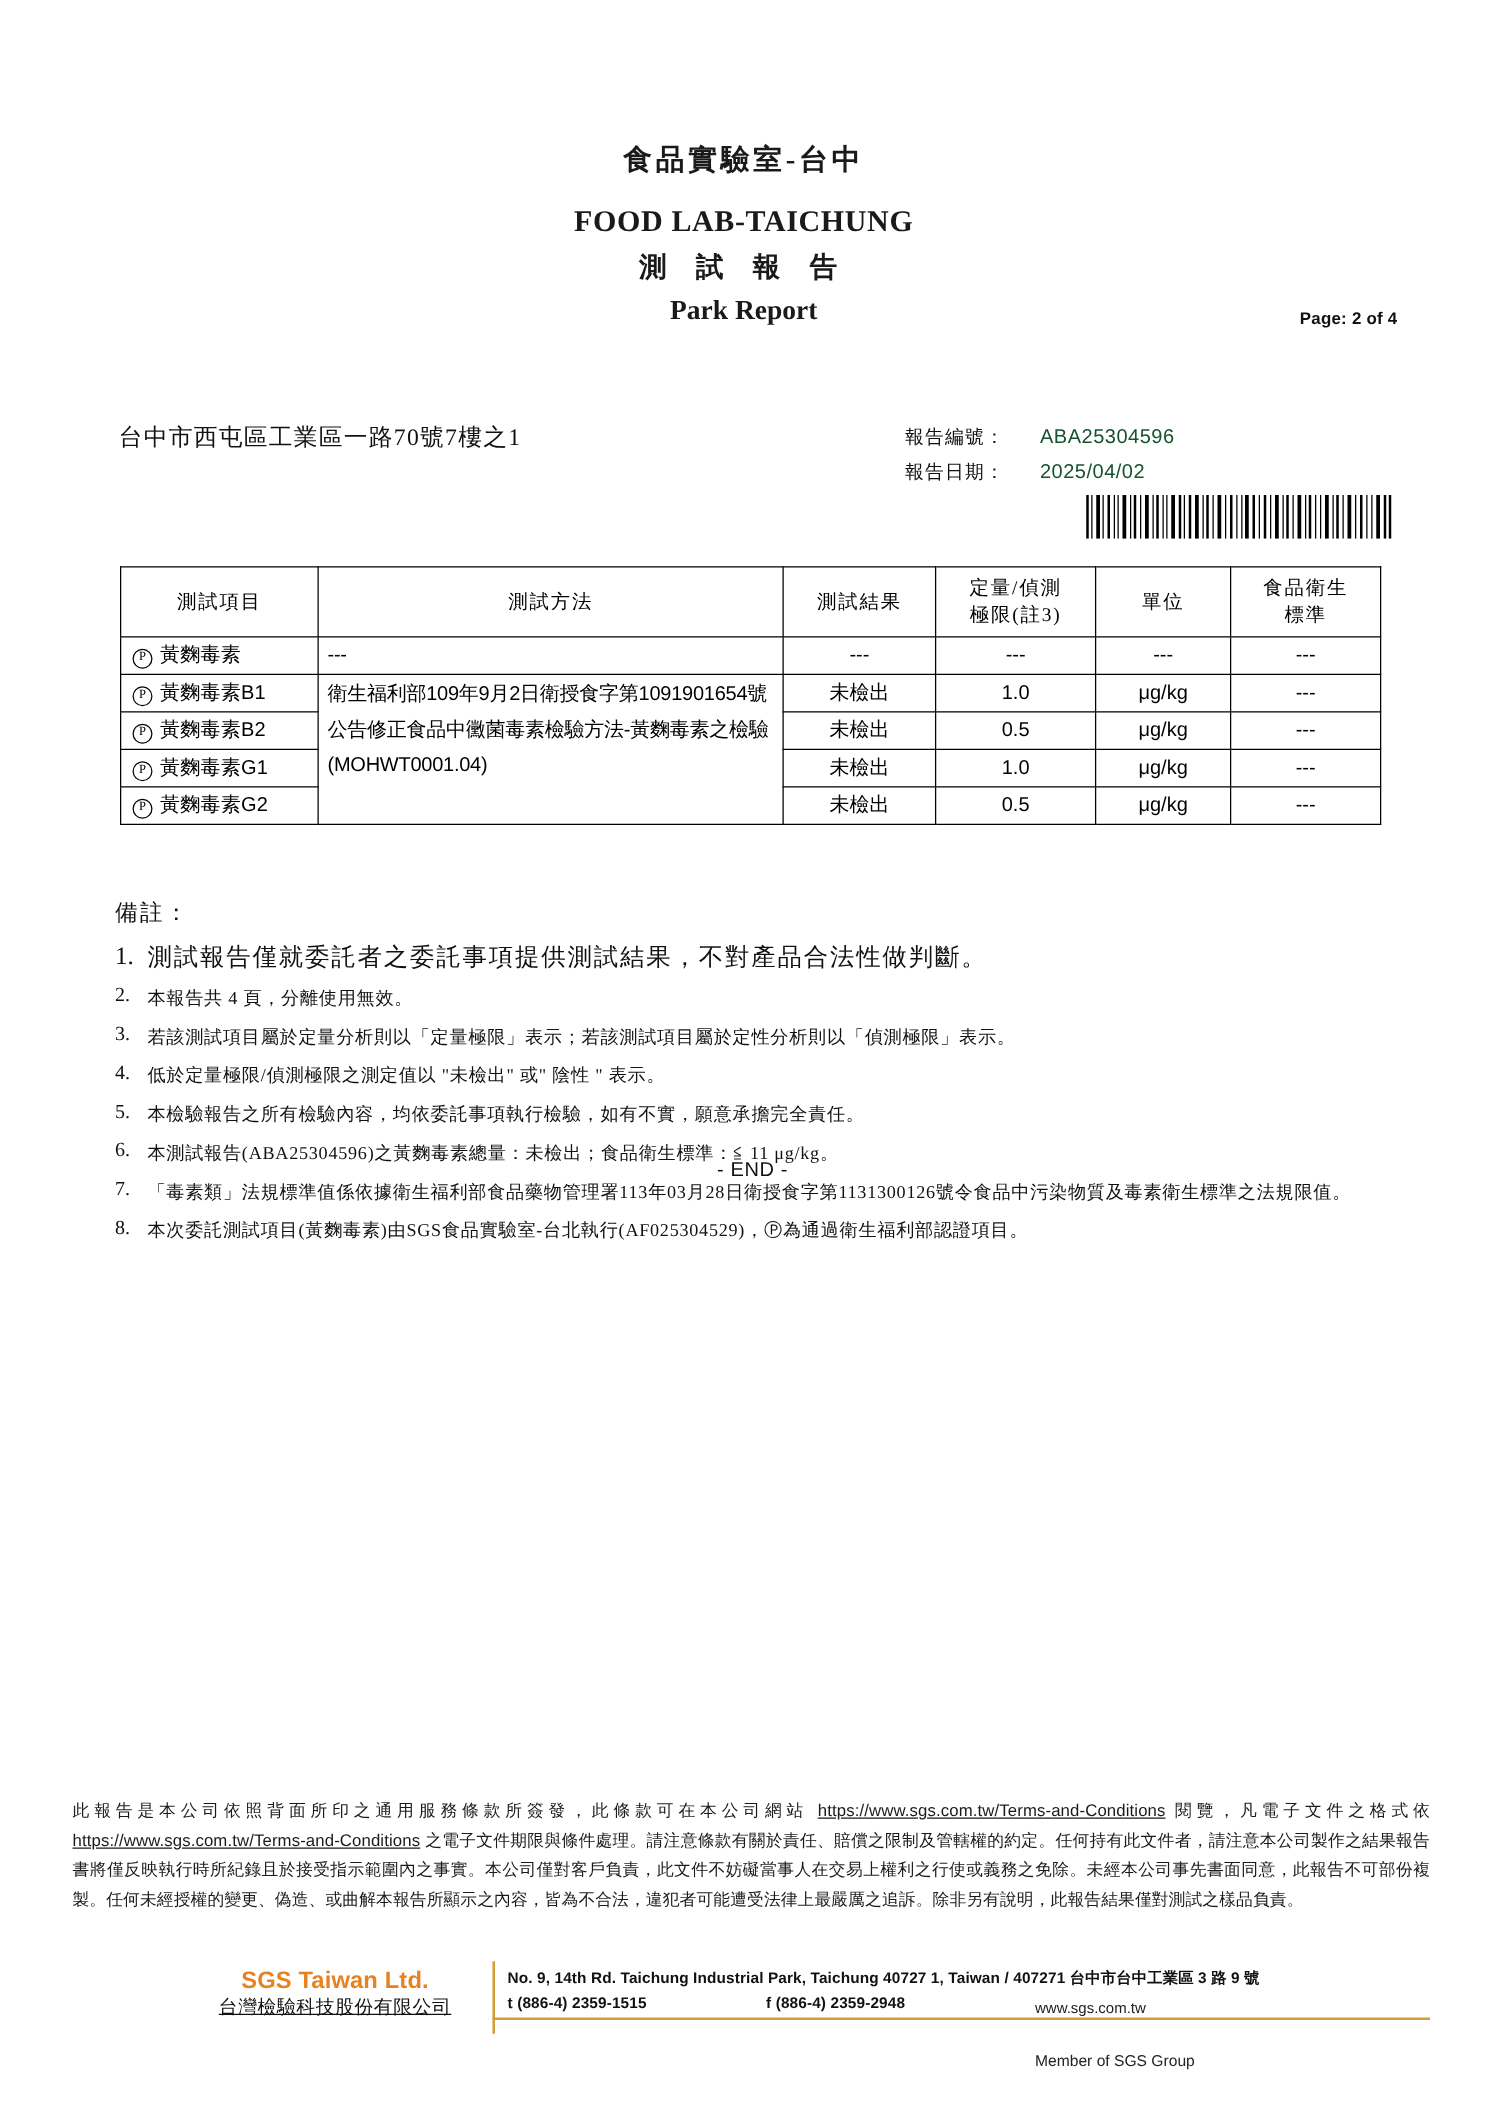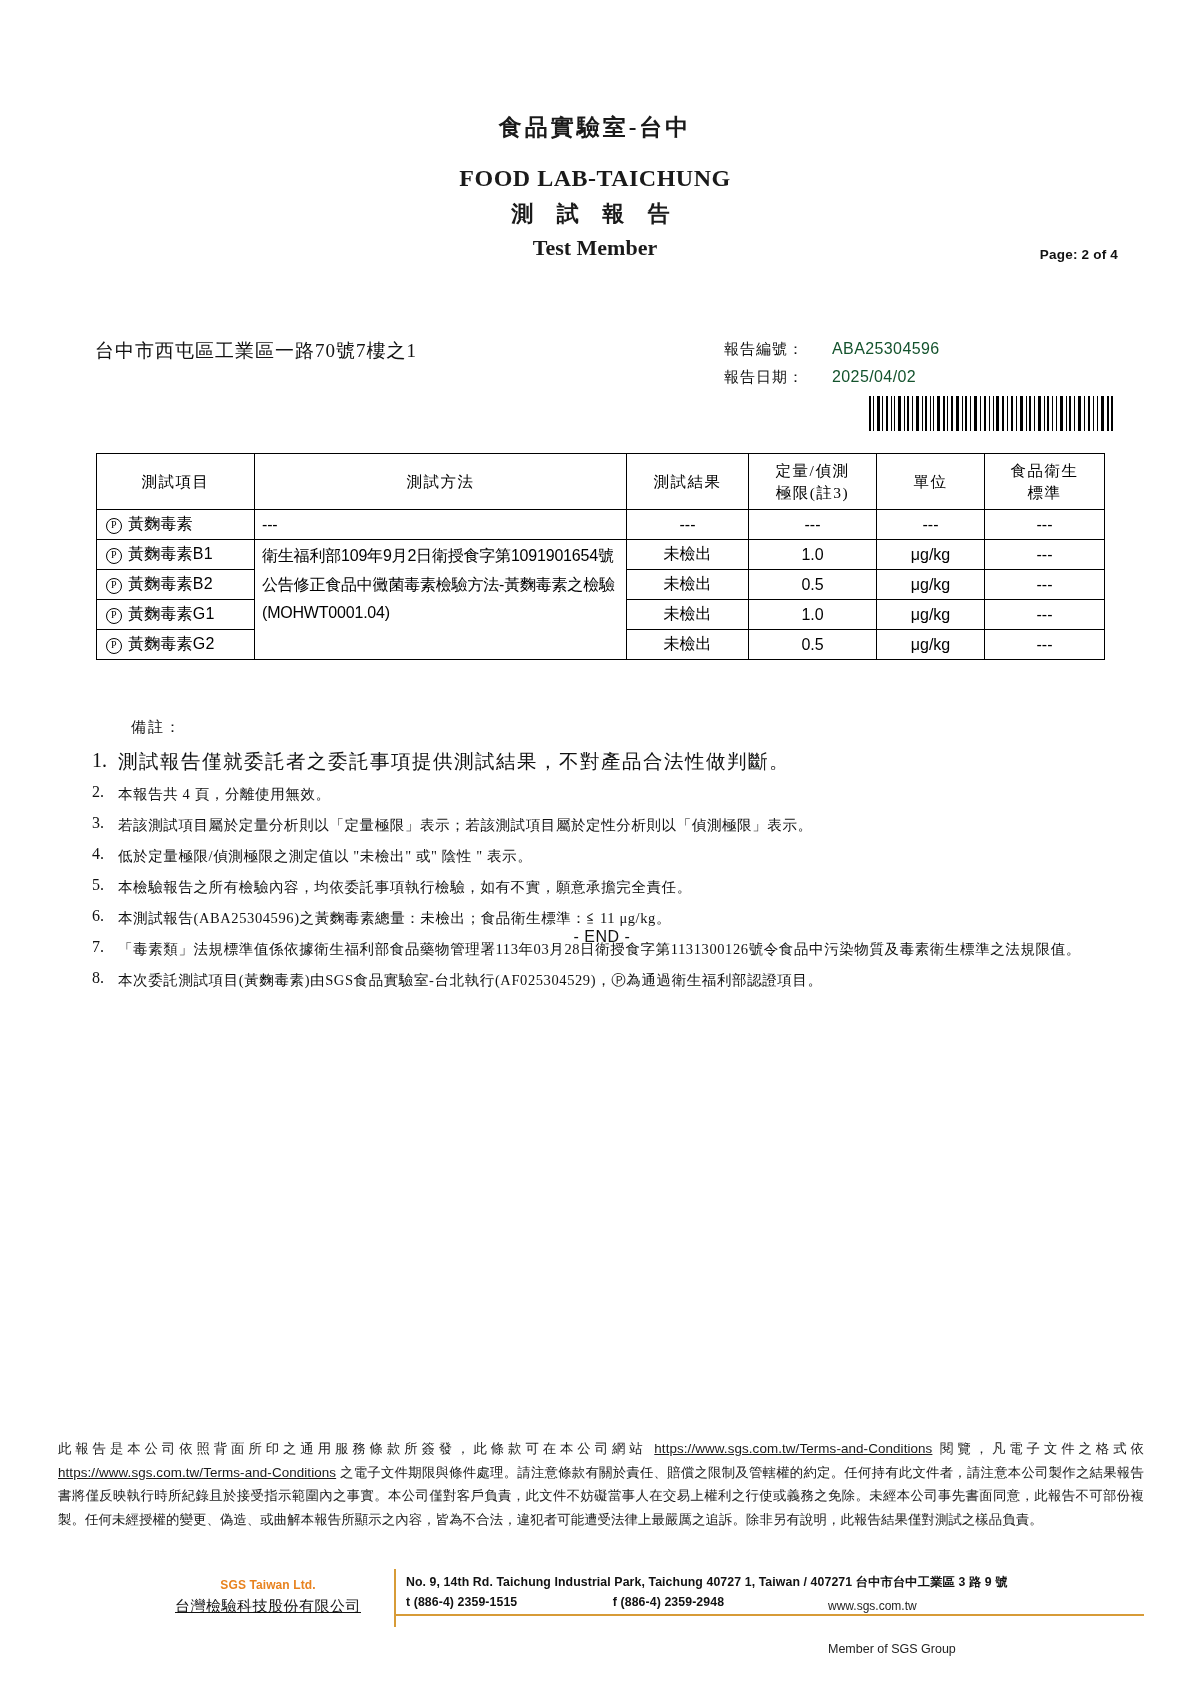--- a/index.html
+++ b/index.html
@@ -221,24 +221,23 @@
   
   .remarks {
     position: absolute;
     left: 92px;
     top: 718px;
     width: 1020px;
     font-family: "Liberation Serif", serif;
     color: #111;
   }
   .remarks-title {
-    font-size: 15px;
+    font-size: 18px;
     letter-spacing: 2px;
     margin-bottom: 12px;
-    margin-left: 39px;
   }
   .remark-item {
     display: flex;
     align-items: flex-start;
     margin-bottom: 8px;
   }
   .remark-num {
     width: 26px;
     flex: 0 0 26px;
     font-size: 16px;
@@ -292,21 +291,21 @@
     height: 80px;
   }
   .addr-left {
     position: absolute;
     left: 85px;
     top: 0;
     width: 250px;
     text-align: center;
   }
   .addr-company-en {
-    font-size: 12px;
+    font-size: 19px;
     font-weight: bold;
     color: #e8821e;
     letter-spacing: 0.1px;
     line-height: 20px;
   }
   .addr-company-cn {
     font-family: "Liberation Serif", serif;
     font-size: 15px;
     color: #111;
     letter-spacing: 0.5px;
@@ -368,21 +367,21 @@
 </head>
 <body>
 
 <div class="header">
 
 
   <div class="title-block">
     <div class="title-cn1">食品實驗室-台中</div>
     <div class="title-en1">FOOD LAB-TAICHUNG</div>
     <div class="title-cn2">測 試 報 告</div>
-    <div class="title-en2">Test Member</div>
+    <div class="title-en2">Park Report</div>
   </div>
 
   <div class="page-indicator">Page: 2 of 4</div>
 </div>
 
 <div class="client-block">
   <div>台中市西屯區工業區一路70號7樓之1</div>
 </div>
 
 <div class="report-meta">

